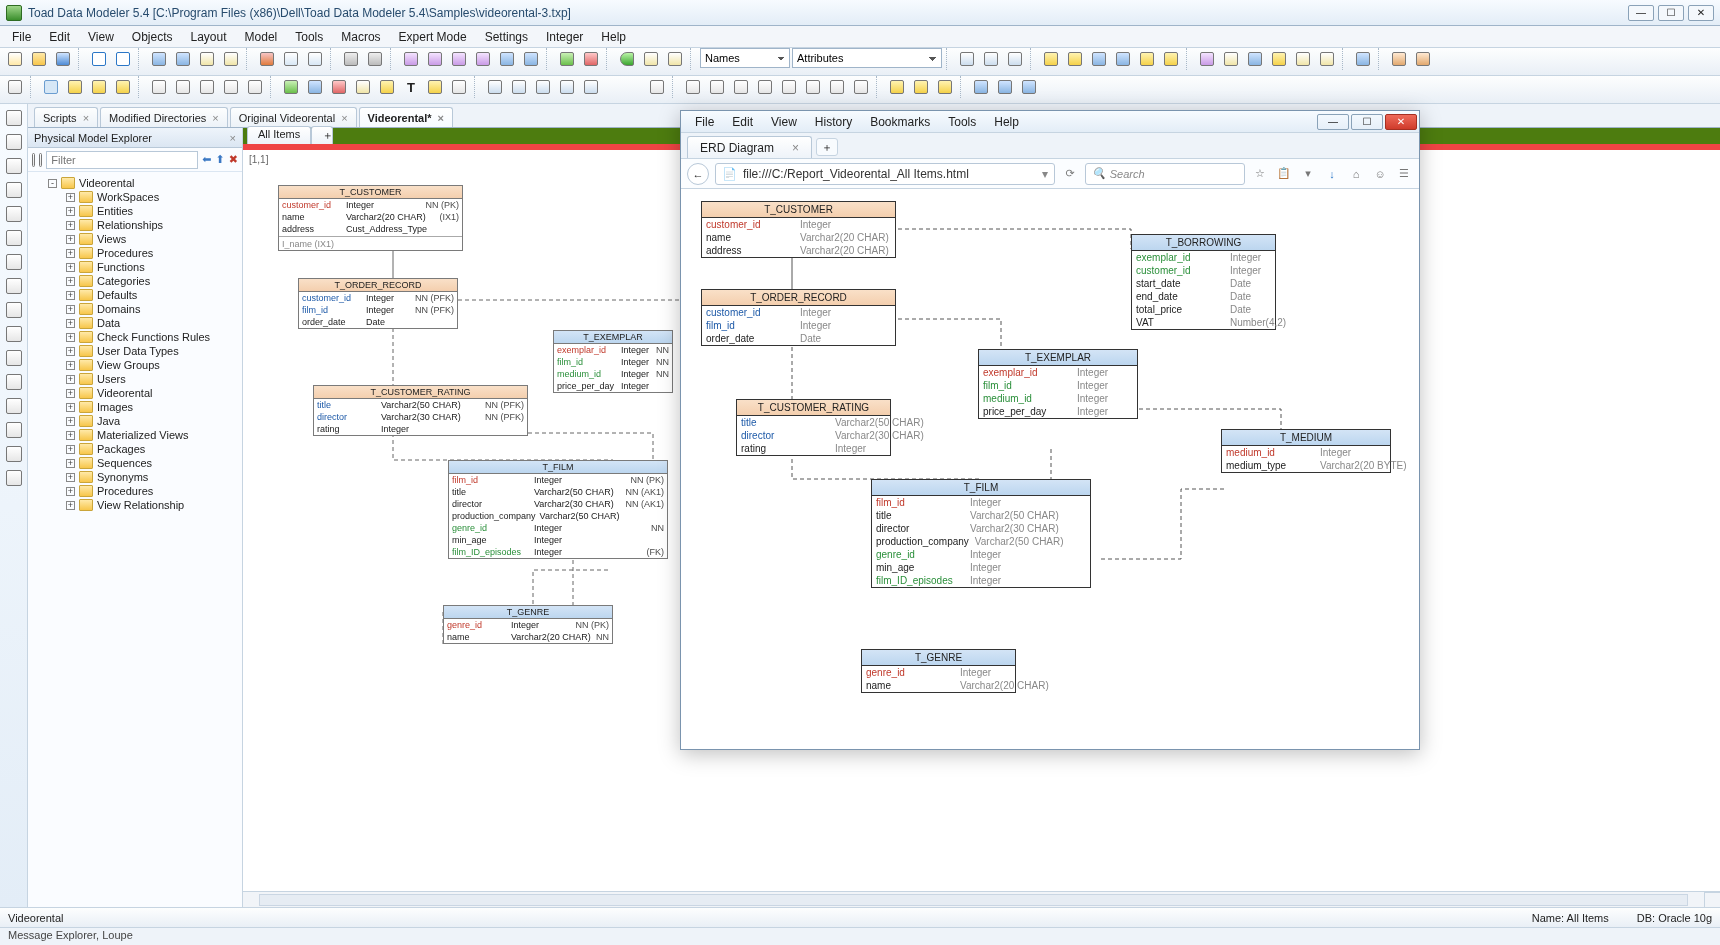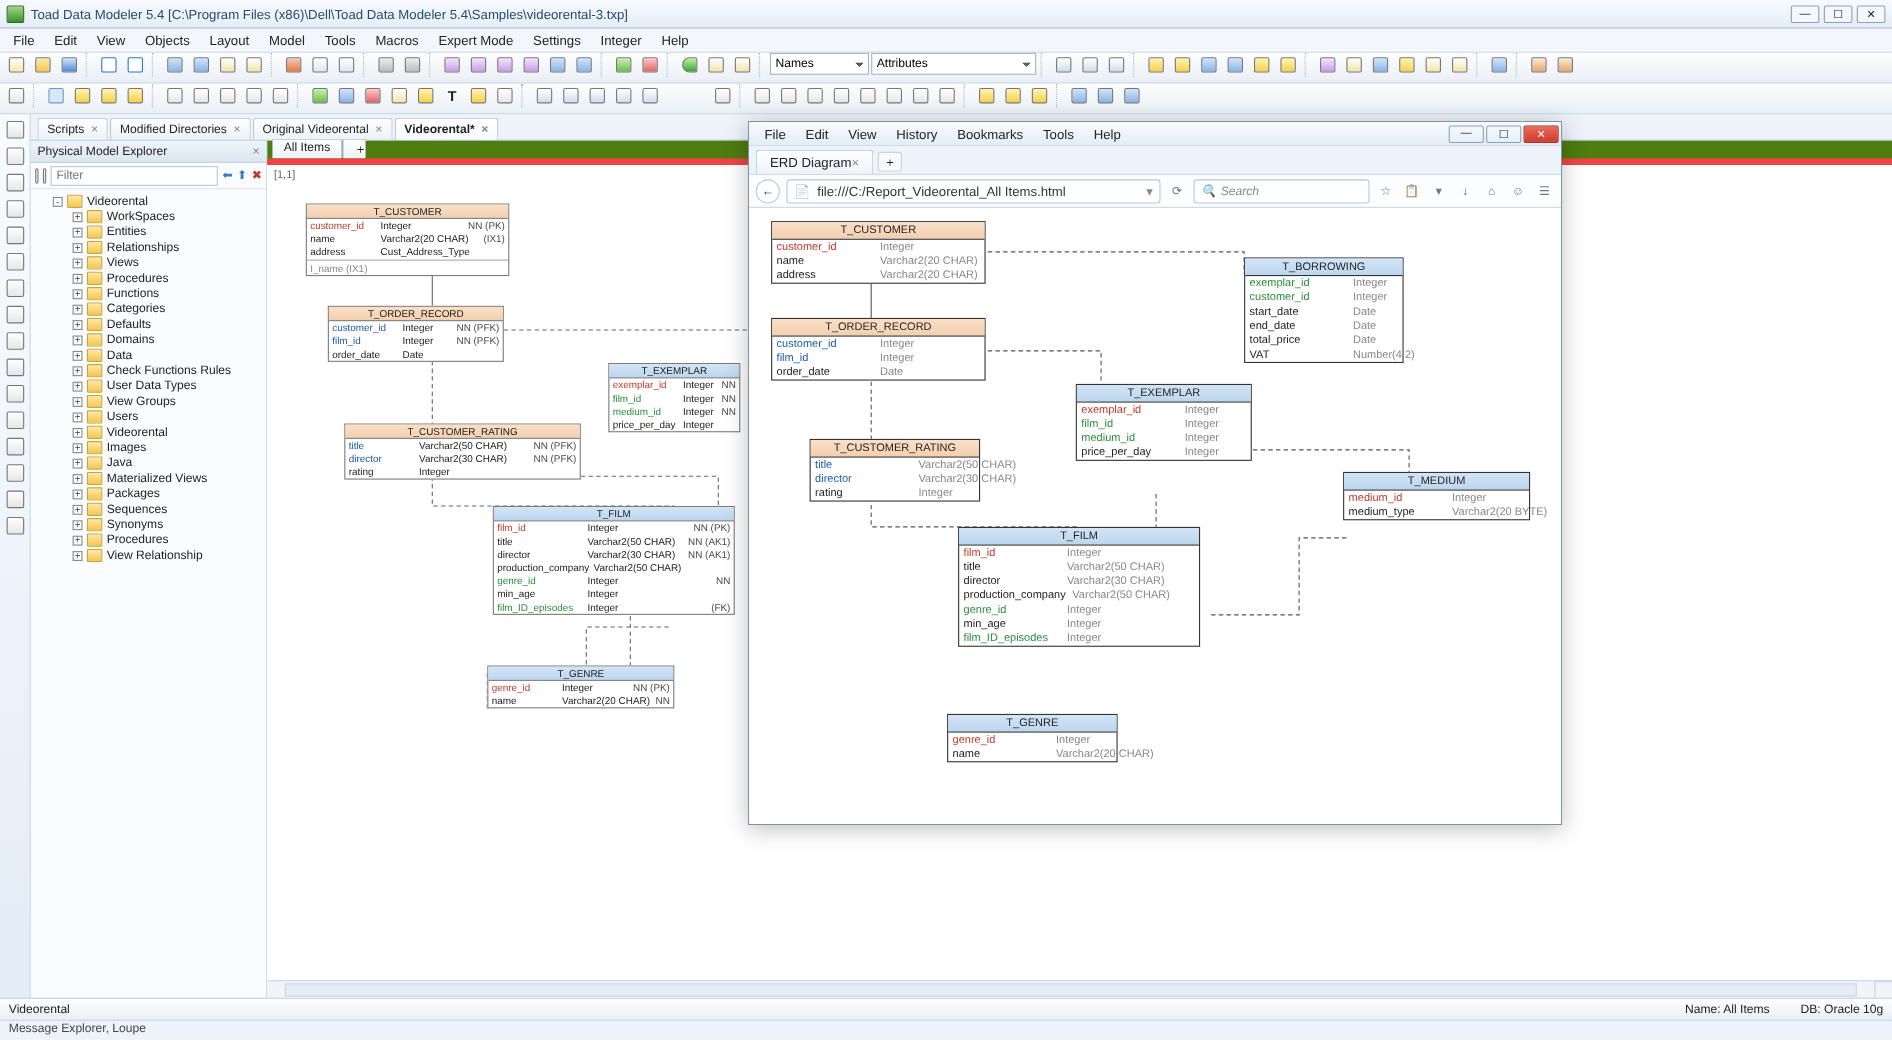--- a/index.html
+++ b/index.html
@@ -94,21 +94,21 @@
   svg.wires{position:absolute;top:0;left:0;pointer-events:none;}
 
   
   .browser{position:absolute;left:680px;top:110px;width:740px;height:640px;background:#fff;border:1px solid #7a94ae;box-shadow:0 4px 20px rgba(0,0,0,.25);display:flex;flex-direction:column;}
   .btitle{height:22px;background:linear-gradient(#f7fbff,#e3edf7);border-bottom:1px solid #c6d4e1;display:flex;align-items:center;padding:0 2px;}
   .bmenu{display:flex;gap:2px;font-size:12px;padding:2px 4px;}
   .bwbtns{margin-left:auto;display:flex;gap:2px;}
   .bwbtn{width:32px;height:16px;border:1px solid #8aa2b8;border-radius:2px;display:flex;align-items:center;justify-content:center;font-size:10px;}
   .bwbtn.close{background:linear-gradient(#ef6a5a,#cf3b2b);color:#fff;border-color:#a52f22;}
   .btabs{height:26px;background:#eef3f9;border-bottom:1px solid #c6d4e1;display:flex;align-items:flex-end;padding-left:6px;gap:4px;}
-  .btab{height:22px;padding:2px 12px;background:linear-gradient(#fff,#eef3f9);border:1px solid #b8c8d8;border-bottom:none;border-radius:3px 3px 0 0;display:flex;align-items:center;gap:0;font-size:12px;margin-top:11px;}
+  .btab{height:22px;padding:2px 12px;background:linear-gradient(#fff,#eef3f9);border:1px solid #b8c8d8;border-bottom:none;border-radius:3px 3px 0 0;display:flex;align-items:center;gap:18px;font-size:12px;margin-top:11px;}
   .btab .x{color:#888;}
   .btabplus{width:22px;height:18px;border:1px solid #c6d4e1;border-radius:3px;background:#f8fbfe;display:flex;align-items:center;justify-content:center;margin-bottom:2px;}
   .baddr{height:30px;border-bottom:1px solid #c6d4e1;display:flex;align-items:center;gap:6px;padding:0 6px;background:#fbfdff;}
   .bback{width:22px;height:22px;border:1px solid #b8c8d8;border-radius:11px;background:#fff;display:flex;align-items:center;justify-content:center;}
   .burl{flex:1;height:22px;border:1px solid #b8c8d8;border-radius:3px;background:#fff;display:flex;align-items:center;padding:0 6px;font-size:12px;color:#333;}
   .bsearch{width:160px;height:22px;border:1px solid #b8c8d8;border-radius:3px;background:#fff;display:flex;align-items:center;padding:0 6px;color:#888;font-style:italic;}
   .bicon{width:18px;height:18px;display:flex;align-items:center;justify-content:center;color:#777;}
   .bcontent{flex:1;position:relative;overflow:hidden;background:#fff;}
 
   

